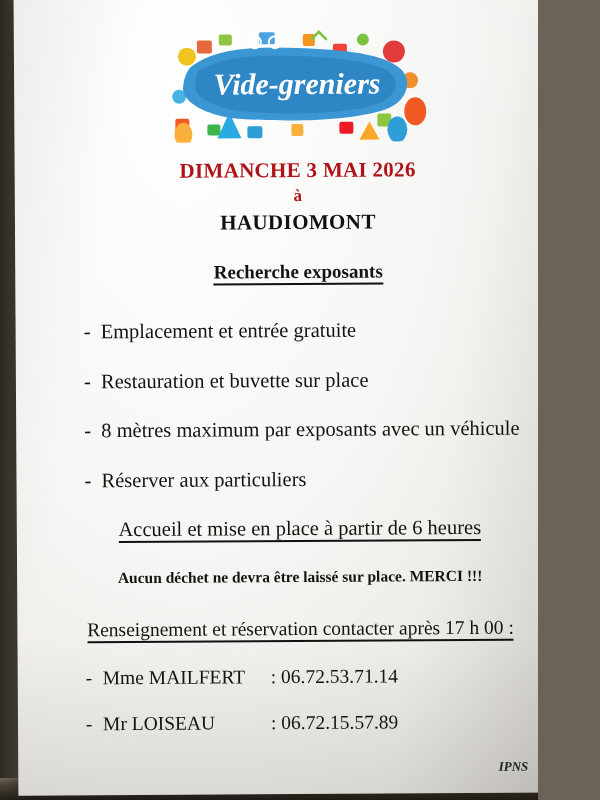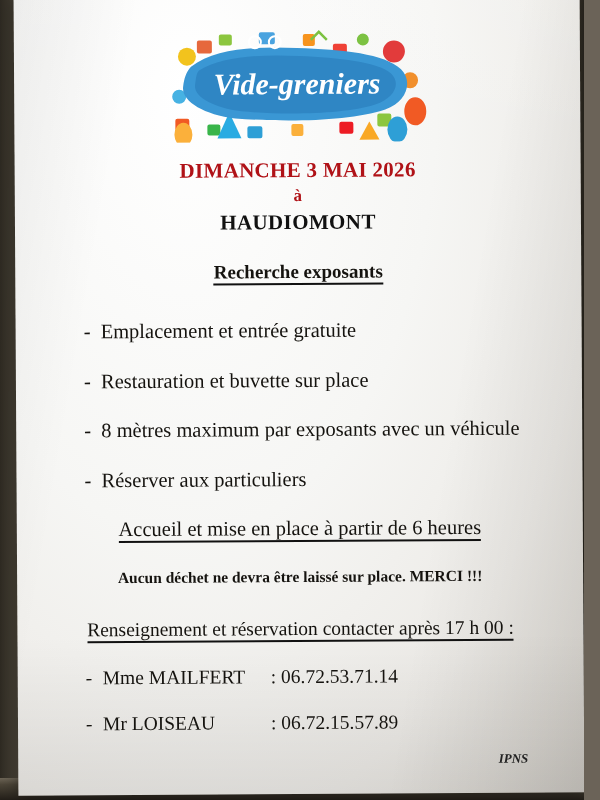--- a/index.html
+++ b/index.html
@@ -8,21 +8,21 @@
   }
   body {
     width: 600px;
     height: 800px;
     overflow: hidden;
     background: #6b6358;
     font-family: "Liberation Serif", serif;
   }
   .photo {
     position: relative;
-    width: 584px;
+    width: 538px;
     height: 800px;
     background: linear-gradient(135deg, #7a7366 0%, #5f584d 40%, #8a8375 100%);
     overflow: hidden;
   }
   
   .table-edge-left {
     position: absolute;
     left: 0; top: 0;
     width: 26px; height: 800px;
     background: linear-gradient(90deg, #2e2a22 0%, #4a4438 60%, #6d6556 100%);
@@ -149,21 +149,21 @@
   .people li {
     font-size: 19.5px;
     margin-bottom: 24px;
     white-space: nowrap;
   }
   .people .nm { display: inline-block; min-width: 168px; }
 
   .ipns {
     position: absolute;
     right: 56px;
-    bottom: 26px;
+    bottom: 18px;
     font-style: italic;
     font-weight: bold;
     font-size: 13px;
     color: #222;
     z-index: 3;
   }
 </style>
 </head>
 <body>
 

